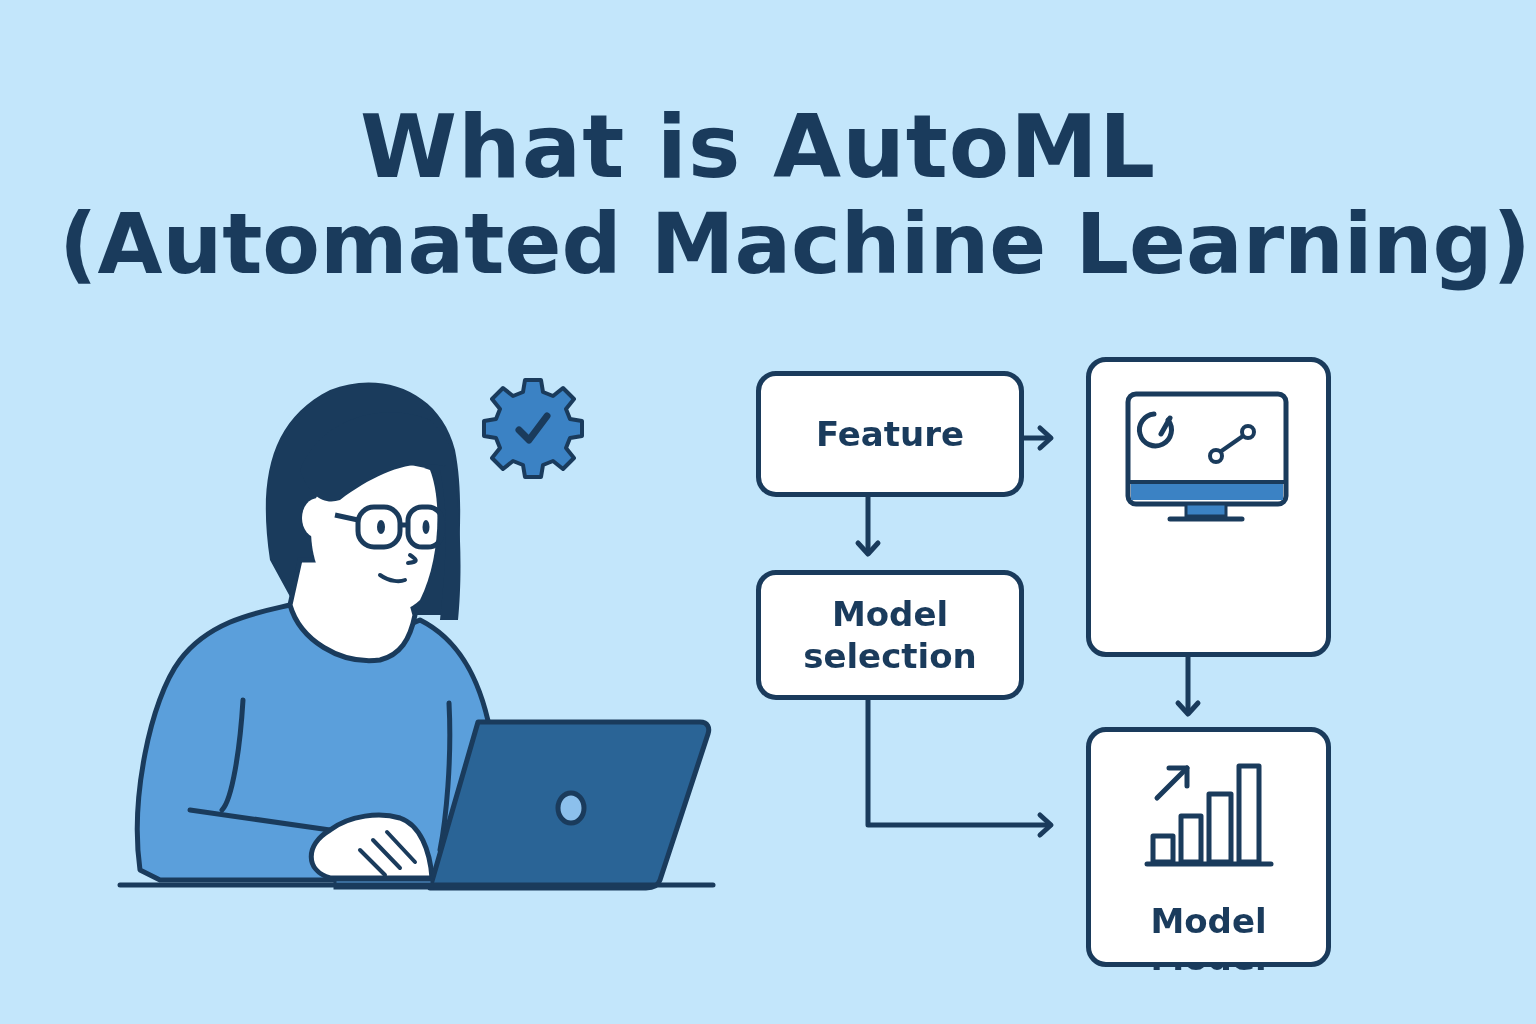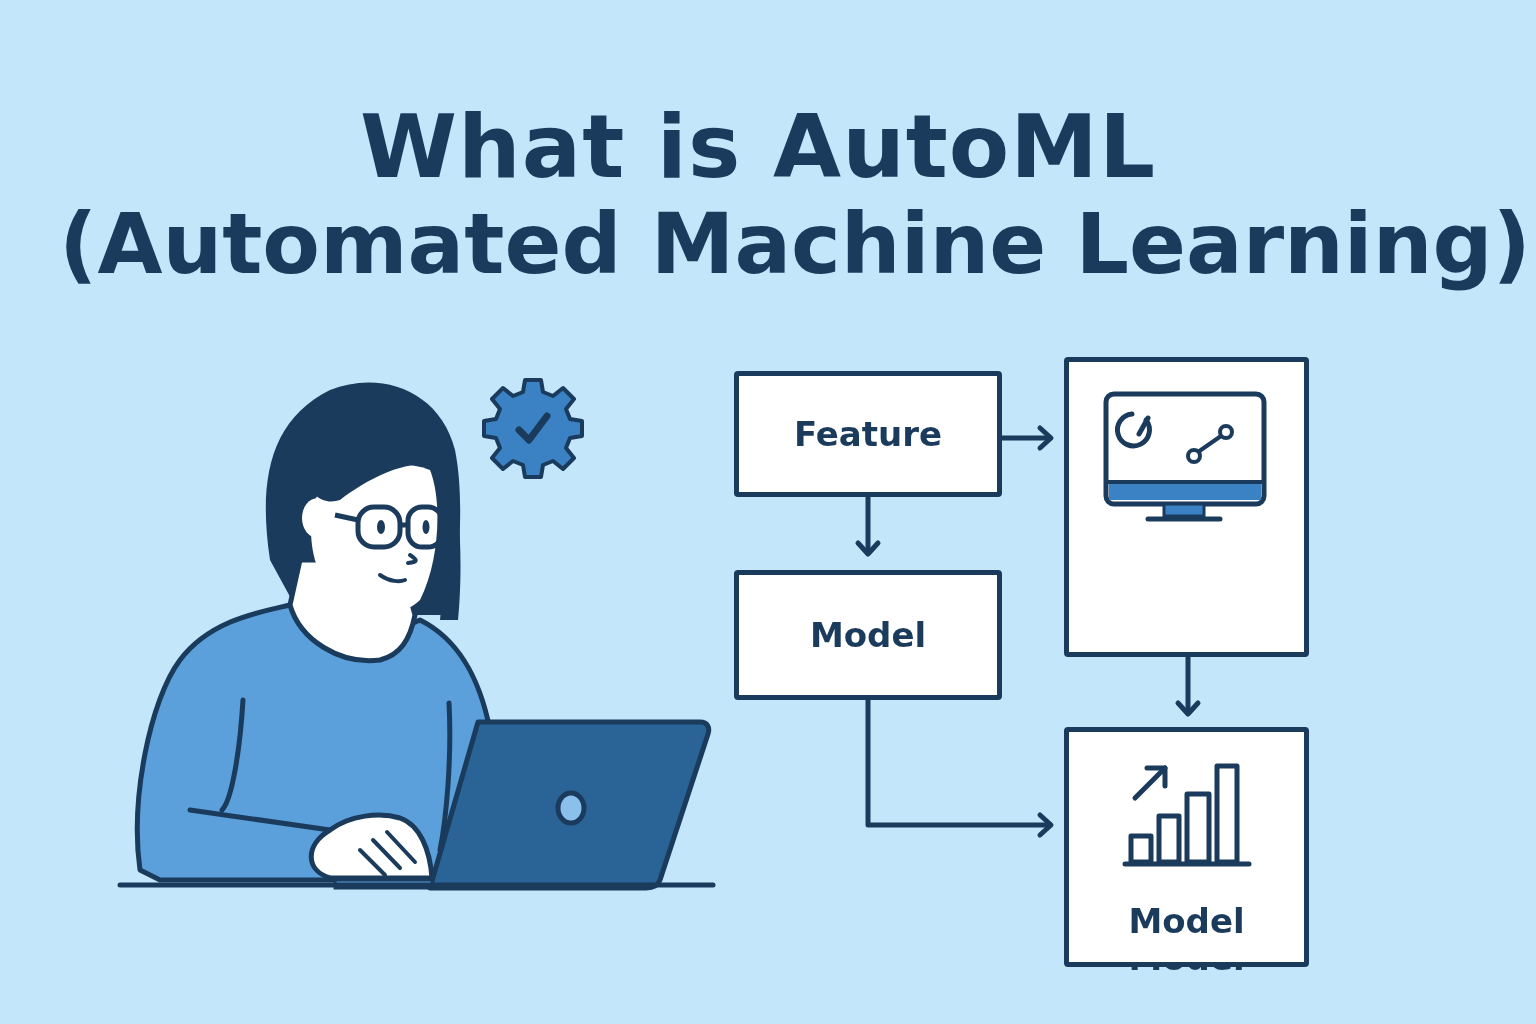--- a/index.html
+++ b/index.html
@@ -11,23 +11,23 @@
   }
   .title {
     position:absolute; left:0; width:1536px; text-align:center;
     color:#1a3b5c; font-weight:bold; margin:0;
   }
   .title-1 { top:95px; font-size:88px; letter-spacing:1px; left:-10px; }
   .title-2 { top:195px; font-size:84px; letter-spacing:0px; left:27px; }
   svg.scene { position:absolute; left:0; top:0; }
   .box {
     position:absolute; background:#fff; border:5px solid #1a3b5c;
-    border-radius:4px; box-sizing:border-box; color:#1a3b5c;
+    border-radius:20px; box-sizing:border-box; color:#1a3b5c;
     font-weight:bold; text-align:center; display:flex;
-    flex-direction:column; align-items:center; justify-content:center;
+    flex-direction:column; align-items:center; justify-content:center;margin-left:22px;
   }
   .box .lbl { font-size:34px; line-height:42px; }
   #box-fe { left:734px; top:371px; width:268px; height:126px; }
   #box-ms { left:734px; top:570px; width:268px; height:130px; }
   #box-me { left:1064px; top:357px; width:245px; height:300px; justify-content:flex-start; }
   #box-me .lbl { position:absolute; top:545px; }
   #box-m  { left:1064px; top:727px; width:245px; height:240px; justify-content:flex-start; }
 </style>
 </head>
 <body>
@@ -104,20 +104,21 @@
     <path d="M1040,815 L1051,825 L1040,835"></path>
   </g>
 </svg>
 
 <div class="box" id="box-fe">
   <span class="lbl">Feature</span>
 </div>
 
 <div class="box" id="box-ms">
   <span class="lbl">Model</span>
+  <span class="lbl">selection</span>
 </div>
 
 <div class="box" id="box-me">
   <svg width="170" height="140" viewBox="0 0 170 140" style="margin-top:28px">
     <rect x="4" y="4" width="158" height="110" rx="8" fill="#fff" stroke="#1a3b5c" stroke-width="5"></rect>
     <rect x="7" y="92" width="152" height="18" fill="#3b82c4"></rect>
     <line x1="6" y1="92" x2="160" y2="92" stroke="#1a3b5c" stroke-width="4"></line>
     <rect x="62" y="114" width="40" height="12" fill="#3b82c4" stroke="#1a3b5c" stroke-width="3"></rect>
     <line x1="46" y1="129" x2="118" y2="129" stroke="#1a3b5c" stroke-width="5" stroke-linecap="round"></line>
     <path d="M44,30 A16,16 0 1 1 30,24" fill="none" stroke="#1a3b5c" stroke-width="5" stroke-linecap="round"></path>

